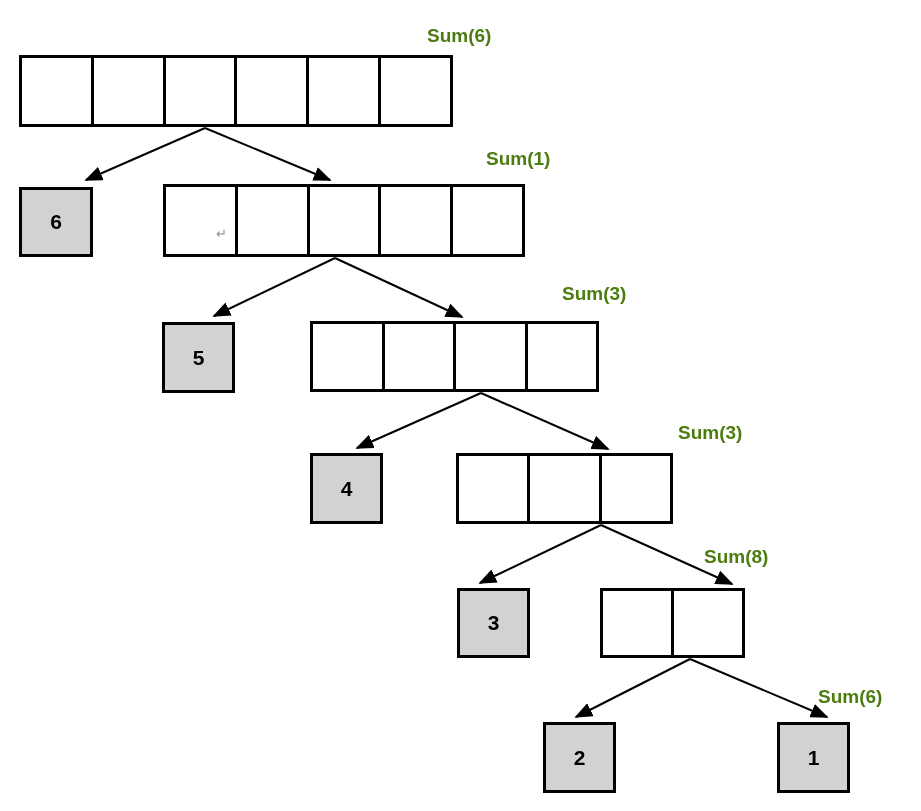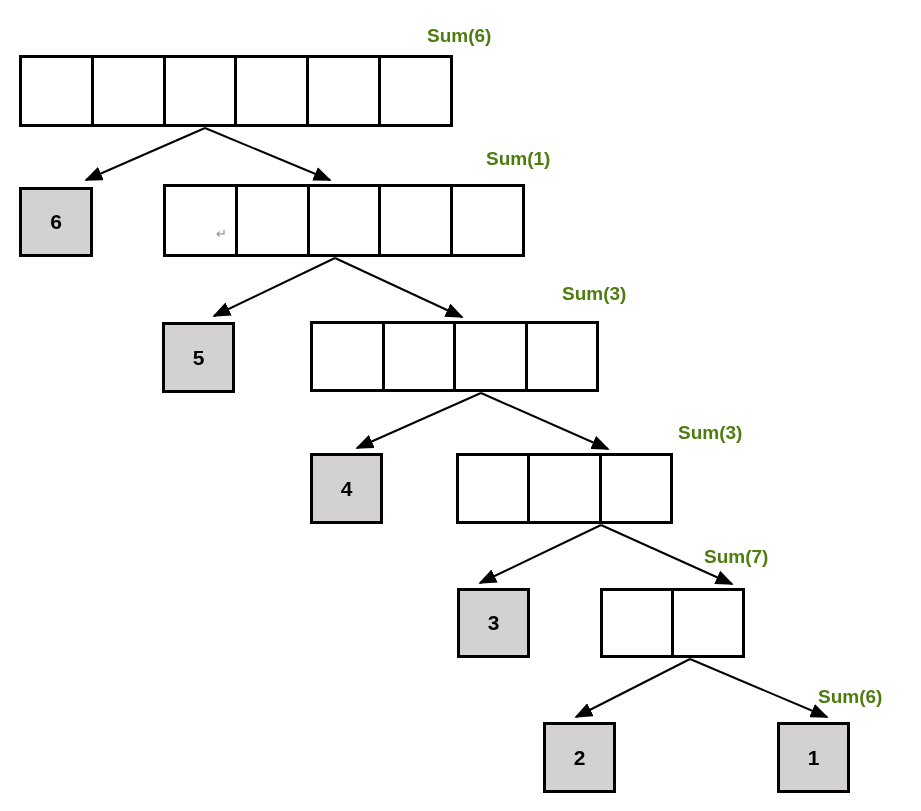--- a/index.html
+++ b/index.html
@@ -51,21 +51,21 @@
     <line x1="601" y1="525" x2="480" y2="583" stroke="#000" stroke-width="2" marker-end="url(#ah)"></line>
     <line x1="601" y1="525" x2="732" y2="584" stroke="#000" stroke-width="2" marker-end="url(#ah)"></line>
     <line x1="690" y1="659" x2="576" y2="717" stroke="#000" stroke-width="2" marker-end="url(#ah)"></line>
     <line x1="690" y1="659" x2="827" y2="717" stroke="#000" stroke-width="2" marker-end="url(#ah)"></line>
   </svg>
 
   <div class="sum-label" style="left:427px;top:25px;">Sum(6)</div>
   <div class="sum-label" style="left:486px;top:148px;">Sum(1)</div>
   <div class="sum-label" style="left:562px;top:283px;">Sum(3)</div>
   <div class="sum-label" style="left:636px;top:422px;margin-left:42px;">Sum(3)</div>
-  <div class="sum-label" style="left:704px;top:546px;">Sum(7)</div>
+  <div class="sum-label" style="left:704px;top:546px;">Sum(8)</div>
   <div class="sum-label" style="left:818px;top:686px;">Sum(6)</div>
 
   <div class="array" style="left:19px;top:55px;width:434px;height:72px;">
       <div class="cell"></div>
       <div class="cell"></div>
       <div class="cell"></div>
       <div class="cell"></div>
       <div class="cell"></div>
       <div class="cell"></div>
     </div>

